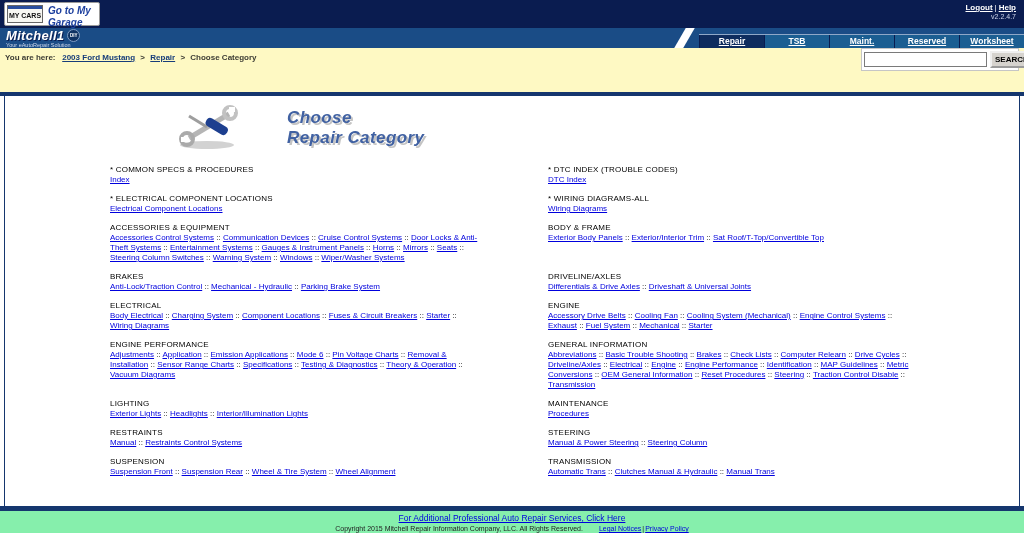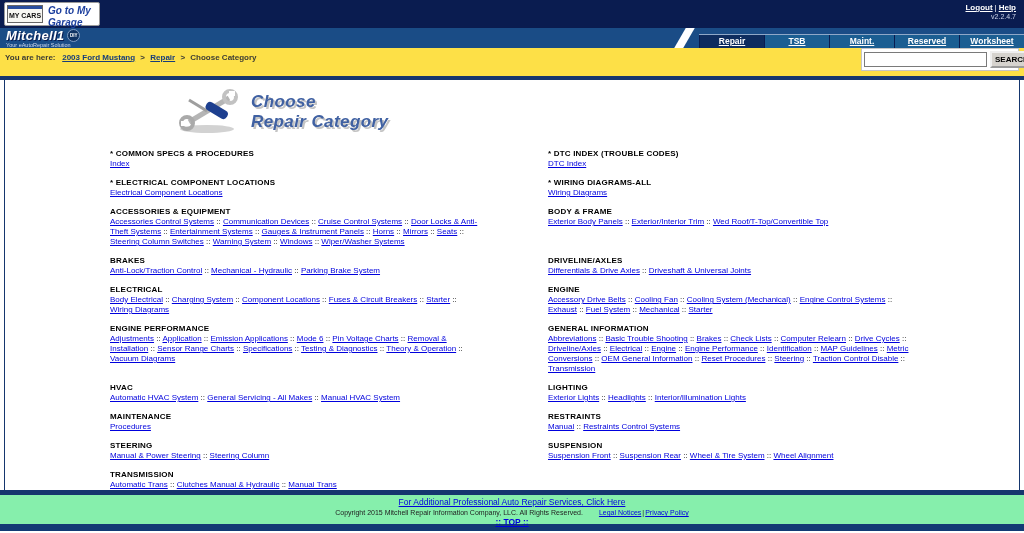--- a/index.html
+++ b/index.html
@@ -36,46 +36,46 @@
   .diag-stripe { position:absolute; left:680px; top:0; width:9px; height:20px;
     background:#fff; transform:skewX(-30deg); }
   .tab-bar { position:absolute; right:0; top:6px; height:14px; display:flex;
     border-top:1px solid #8fa8c8; }
   .tab { width:65px; background:#1b5e92; border-left:1px solid #0a1c50; text-align:center;
     font-size:8.5px; font-weight:bold; color:#fff; text-decoration:underline;
     line-height:13px; cursor:pointer; }
   .tab.active { background:#0e2c5e; }
 
   
-  .crumbrow { position:relative; height:28px; background:#fde047; }
+  .crumbrow { position:relative; height:44px; background:#fef9c3; }
   .breadcrumb { position:absolute; left:5px; top:5px; font-size:8px; font-weight:bold; color:#3c3c34; }
   .breadcrumb a { color:#173d7a; text-decoration:underline; }
   .breadcrumb .sep { padding:0 3px; color:#3c3c34; }
   .breadcrumb .current { color:#3c3c34; }
   .search-box { position:absolute; right:5px; top:0; width:158px; height:23px;
     background:#fff; border:1px solid #c6c6c6; display:flex; align-items:center;
     padding:0 2px; gap:3px; }
   .search-box input { flex:1; height:15px; border:1px solid #7a7a7a; font-size:9px; padding:0 2px; }
   .search-btn { height:17px; padding:0 3px; background:#d6d3ce; border:2px outset #efefef;
     font-size:8px; font-weight:bold; color:#000; cursor:pointer;
     font-family:"Liberation Sans", sans-serif; }
 
   
   .sep-band { height:4px; background:#15366e; }
   .content-frame { position:relative; margin:0 4px; height:410px; background:#fff;
     border-left:1px solid #15366e; border-right:1px solid #15366e; overflow:hidden; }
-  .banner { display:flex; align-items:flex-start; margin:8px 0 0 172px; height:52px; }
+  .banner { display:flex; align-items:flex-start; margin:8px 0 0 172px; height:52px;gap:36px; }
   .banner svg { width:62px; height:46px; }
   .banner-title { margin:4px 0 0 12px; font-size:17px; font-weight:bold; font-style:italic;
     color:#4061a2; line-height:1.15; letter-spacing:0.4px;
     text-shadow:2px 2px 0 #c4c4c4; }
 
   .category-grid { display:grid; grid-template-columns:368px 362px; column-gap:70px;
     row-gap:9px; margin:9px 0 0 105px; }
-  .cat-heading { font-size:8px; font-weight:bold; color:#000; line-height:10px; letter-spacing:0.2px; }
+  .cat-heading { font-size:8px; font-weight:normal; color:#000; line-height:10px; letter-spacing:0.2px; }
   .cat-links { font-size:8px; line-height:10px; color:#000; }
   .cat-links a { color:#0000dd; text-decoration:underline; }
   .cat-links .sep { color:#000; }
 
   
   .footer-band { height:5px; background:#15366e; }
   .footer-strip { height:29px; background:#86efac; text-align:center; padding-top:2px; }
   .footer-line1 { font-size:8.5px; }
   .footer-line1 a { color:#0000dd; text-decoration:underline; }
   .footer-line2 { font-size:7px; color:#222; margin-top:2px; }
@@ -174,21 +174,21 @@
       <div class="cat-cell">
         <div class="cat-heading">* WIRING DIAGRAMS-ALL</div>
         <div class="cat-links"><a href="#">Wiring Diagrams</a></div>
       </div>
       <div class="cat-cell">
         <div class="cat-heading">ACCESSORIES &amp; EQUIPMENT</div>
         <div class="cat-links"><a href="#">Accessories Control Systems</a><span class="sep"> :: </span><a href="#">Communication Devices</a><span class="sep"> :: </span><a href="#">Cruise Control Systems</a><span class="sep"> :: </span><a href="#">Door Locks &amp; Anti-Theft Systems</a><span class="sep"> :: </span><a href="#">Entertainment Systems</a><span class="sep"> :: </span><a href="#">Gauges &amp; Instrument Panels</a><span class="sep"> :: </span><a href="#">Horns</a><span class="sep"> :: </span><a href="#">Mirrors</a><span class="sep"> :: </span><a href="#">Seats</a><span class="sep"> :: </span><a href="#">Steering Column Switches</a><span class="sep"> :: </span><a href="#">Warning System</a><span class="sep"> :: </span><a href="#">Windows</a><span class="sep"> :: </span><a href="#">Wiper/Washer Systems</a></div>
       </div>
       <div class="cat-cell">
         <div class="cat-heading">BODY &amp; FRAME</div>
-        <div class="cat-links"><a href="#">Exterior Body Panels</a><span class="sep"> :: </span><a href="#">Exterior/Interior Trim</a><span class="sep"> :: </span><a href="#">Wed Roof/T-Top/Convertible Top</a></div>
+        <div class="cat-links"><a href="#">Exterior Body Panels</a><span class="sep"> :: </span><a href="#">Exterior/Interior Trim</a><span class="sep"> :: </span><a href="#">Sat Roof/T-Top/Convertible Top</a></div>
       </div>
       <div class="cat-cell">
         <div class="cat-heading">BRAKES</div>
         <div class="cat-links"><a href="#">Anti-Lock/Traction Control</a><span class="sep"> :: </span><a href="#">Mechanical - Hydraulic</a><span class="sep"> :: </span><a href="#">Parking Brake System</a></div>
       </div>
       <div class="cat-cell">
         <div class="cat-heading">DRIVELINE/AXLES</div>
         <div class="cat-links"><a href="#">Differentials &amp; Drive Axles</a><span class="sep"> :: </span><a href="#">Driveshaft &amp; Universal Joints</a></div>
       </div>
       <div class="cat-cell">
@@ -199,24 +199,20 @@
         <div class="cat-heading">ENGINE</div>
         <div class="cat-links"><a href="#">Accessory Drive Belts</a><span class="sep"> :: </span><a href="#">Cooling Fan</a><span class="sep"> :: </span><a href="#">Cooling System (Mechanical)</a><span class="sep"> :: </span><a href="#">Engine Control Systems</a><span class="sep"> :: </span><a href="#">Exhaust</a><span class="sep"> :: </span><a href="#">Fuel System</a><span class="sep"> :: </span><a href="#">Mechanical</a><span class="sep"> :: </span><a href="#">Starter</a></div>
       </div>
       <div class="cat-cell">
         <div class="cat-heading">ENGINE PERFORMANCE</div>
         <div class="cat-links"><a href="#">Adjustments</a><span class="sep"> :: </span><a href="#">Application</a><span class="sep"> :: </span><a href="#">Emission Applications</a><span class="sep"> :: </span><a href="#">Mode 6</a><span class="sep"> :: </span><a href="#">Pin Voltage Charts</a><span class="sep"> :: </span><a href="#">Removal &amp; Installation</a><span class="sep"> :: </span><a href="#">Sensor Range Charts</a><span class="sep"> :: </span><a href="#">Specifications</a><span class="sep"> :: </span><a href="#">Testing &amp; Diagnostics</a><span class="sep"> :: </span><a href="#">Theory &amp; Operation</a><span class="sep"> :: </span><a href="#">Vacuum Diagrams</a></div>
       </div>
       <div class="cat-cell">
         <div class="cat-heading">GENERAL INFORMATION</div>
         <div class="cat-links"><a href="#">Abbreviations</a><span class="sep"> :: </span><a href="#">Basic Trouble Shooting</a><span class="sep"> :: </span><a href="#">Brakes</a><span class="sep"> :: </span><a href="#">Check Lists</a><span class="sep"> :: </span><a href="#">Computer Relearn</a><span class="sep"> :: </span><a href="#">Drive Cycles</a><span class="sep"> :: </span><a href="#">Driveline/Axles</a><span class="sep"> :: </span><a href="#">Electrical</a><span class="sep"> :: </span><a href="#">Engine</a><span class="sep"> :: </span><a href="#">Engine Performance</a><span class="sep"> :: </span><a href="#">Identification</a><span class="sep"> :: </span><a href="#">MAP Guidelines</a><span class="sep"> :: </span><a href="#">Metric Conversions</a><span class="sep"> :: </span><a href="#">OEM General Information</a><span class="sep"> :: </span><a href="#">Reset Procedures</a><span class="sep"> :: </span><a href="#">Steering</a><span class="sep"> :: </span><a href="#">Traction Control Disable</a><span class="sep"> :: </span><a href="#">Transmission</a></div>
-      </div>
-      <div class="cat-cell">
-        <div class="cat-heading">HVAC</div>
-        <div class="cat-links"><a href="#">Automatic HVAC System</a><span class="sep"> :: </span><a href="#">General Servicing - All Makes</a><span class="sep"> :: </span><a href="#">Manual HVAC System</a></div>
       </div>
       <div class="cat-cell">
         <div class="cat-heading">LIGHTING</div>
         <div class="cat-links"><a href="#">Exterior Lights</a><span class="sep"> :: </span><a href="#">Headlights</a><span class="sep"> :: </span><a href="#">Interior/Illumination Lights</a></div>
       </div>
       <div class="cat-cell">
         <div class="cat-heading">MAINTENANCE</div>
         <div class="cat-links"><a href="#">Procedures</a></div>
       </div>
       <div class="cat-cell">

